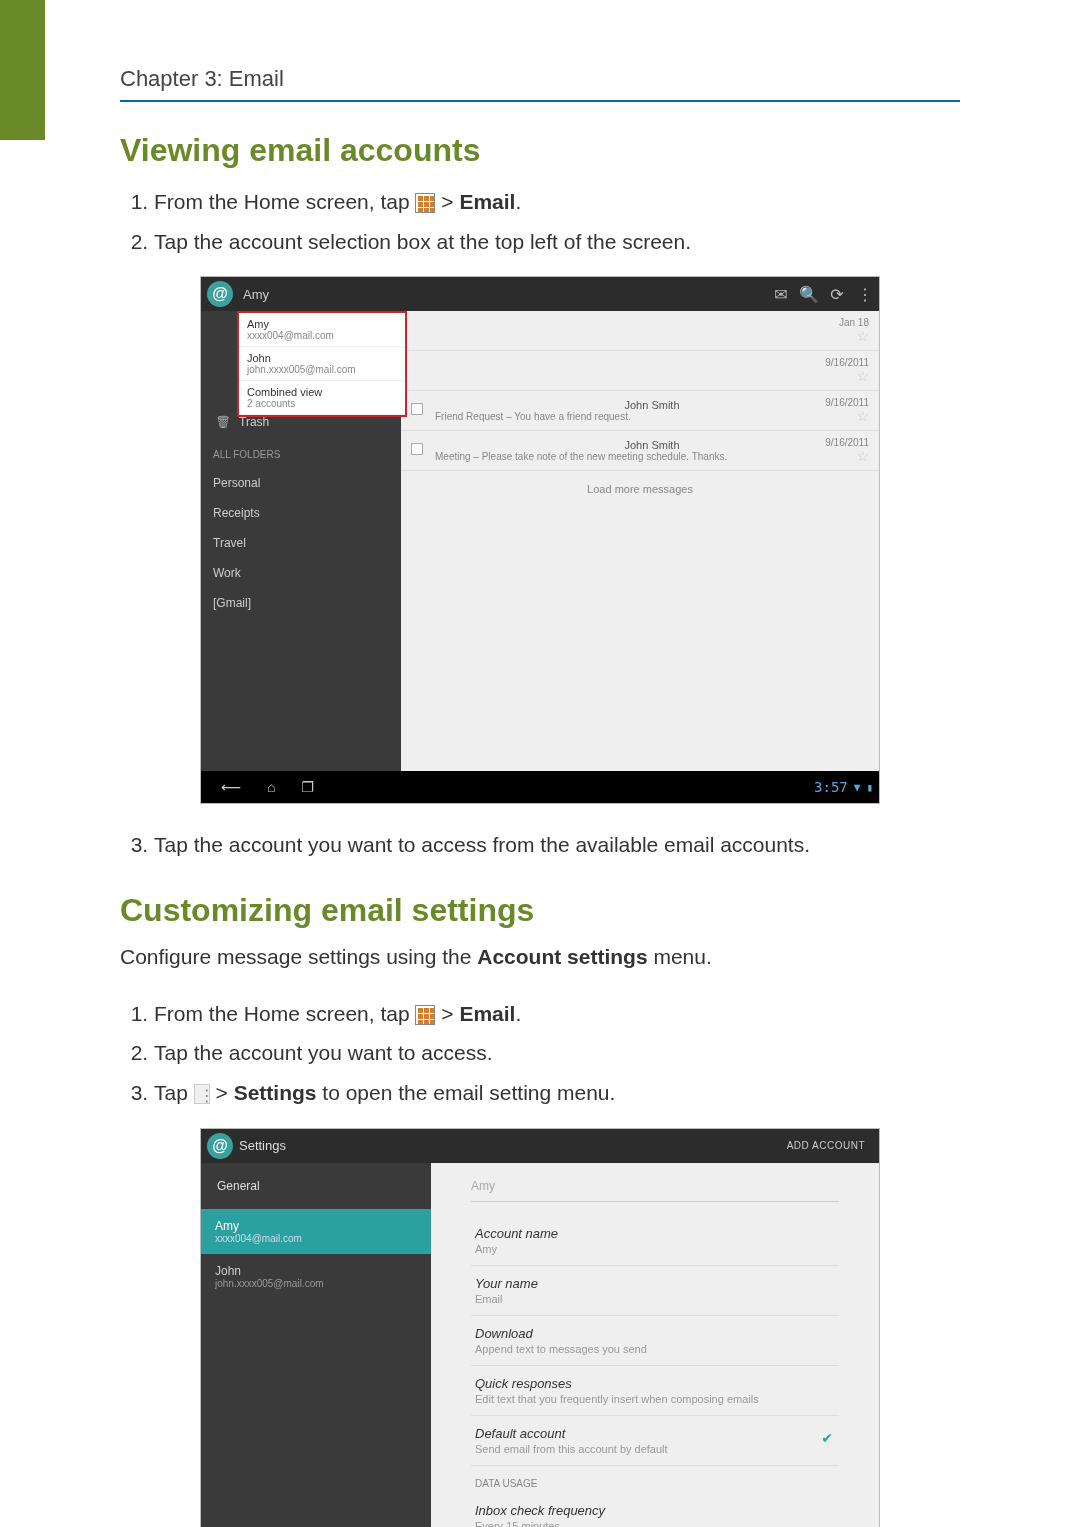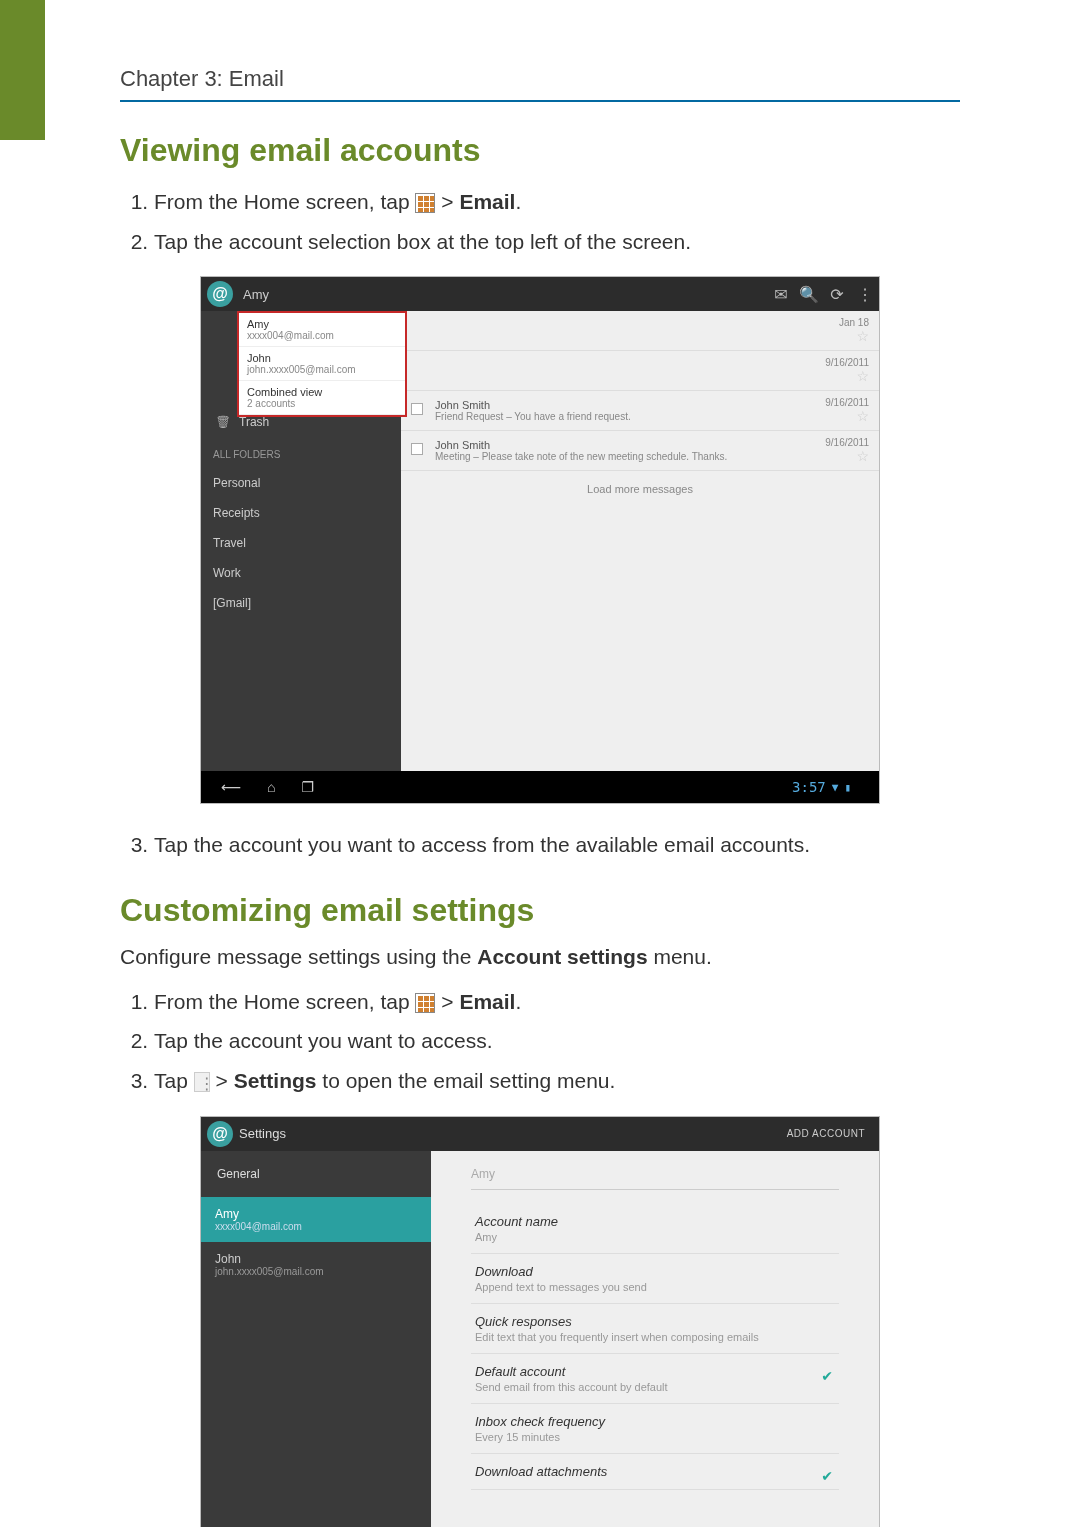--- a/index.html
+++ b/index.html
@@ -67,21 +67,21 @@
     vertical-align: middle;
     position: relative;
   }
   .menu-icon-inline::before {
     content: "⋮";
     position: absolute;
     left: 4px; top: -2px;
     color: #888;
     font-size: 16px;
   }
-  .intro { font-size: 21px; margin: 10px 0 16px 0; }
+  .intro { font-size: 21px; margin: 10px 0 28px 0; }
 
   
   .shot {
     width: 680px;
     margin: 18px auto 24px auto;
     border: 1px solid #bbb;
     background: #e9e9e9;
     font-family: Arial, sans-serif;
   }
   .shot .topbar {
@@ -123,31 +123,31 @@
     border: 2px solid #c62828;
     font-size: 11px;
     z-index: 5;
     color:#333;
   }
   .dropdown .dd-item { padding: 5px 8px; border-bottom:1px solid #eee; }
   .dropdown .dd-item .dd-sub { color:#888; font-size:10px;}
   .mail-list { flex:1; background:#efefef; font-size:11px; position:relative;}
   .mail-row { border-bottom:1px solid #ddd; padding:8px 10px 8px 34px; position:relative; min-height:40px;}
   .mail-row .chk { position:absolute; left:10px; top:12px; width:12px;height:12px;border:1px solid #aaa;background:#fff;}
-  .mail-row .from { color:#555; font-size:11px;}
+  .mail-row .from { color:#555; font-size:11px;text-align:center;}
   .mail-row .subj { color:#888; font-size:10px;}
   .mail-row .date { position:absolute; right:10px; top:6px; color:#888; font-size:10px;}
   .mail-row .star { position:absolute; right:10px; bottom:6px; color:#ccc; font-size:14px;}
   .loadmore { text-align:center; color:#888; font-size:11px; padding:12px;}
   .navbar {
     background:#000; color:#ccc; height:32px;
     display:flex; align-items:center; font-size:14px;
   }
   .navbar .nav-left { display:flex; gap:26px; padding-left:20px;}
-  .navbar .nav-right { margin-left:auto; padding-right:28px; color:#5ad; font-family: monospace; font-size:14px; display:flex; align-items:center; gap:6px;}
+  .navbar .nav-right { margin-left:auto; padding-right:6px; color:#5ad; font-family: monospace; font-size:14px; display:flex; align-items:center; gap:6px;}
   .sig { color:#5ad; font-size:11px;}
 
   
   .shot2-body { display:flex; height:490px; background:#efefef;}
   .shot2-body .left {
     width: 230px; background:#3a3a3a; color:#ccc; font-size:12px;
   }
   .left .acc-item { padding:10px 14px; }
   .left .acc-item.selected { background:#2aa0a0; color:#fff;}
   .left .acc-sub { font-size:10px; color:#cde; }
@@ -306,32 +306,37 @@
         </div>
       </div>
       <div class="settings-panel">
         <div class="owner">Amy</div>
         <hr>
         <div class="set-row">
           <div class="st">Account name</div>
             <div class="sd">Amy</div>
         </div>
         <div class="set-row">
+          <div class="st">Your name</div>
+            <div class="sd">Email</div>
+        </div>
+        <div class="set-row">
           <div class="st">Download</div>
             <div class="sd">Append text to messages you send</div>
         </div>
         <div class="set-row">
           <div class="st">Quick responses</div>
             <div class="sd">Edit text that you frequently insert when composing emails</div>
         </div>
         <div class="set-row">
           <div class="st">Default account</div>
             <div class="sd">Send email from this account by default</div>
           <div class="chk2">✔</div>
         </div>
+        <div class="set-cat">DATA USAGE</div>
         <div class="set-row">
           <div class="st">Inbox check frequency</div>
             <div class="sd">Every 15 minutes</div>
         </div>
         <div class="set-row">
           <div class="st">Download attachments</div>
           <div class="chk2">✔</div>
         </div>
 
       </div>

